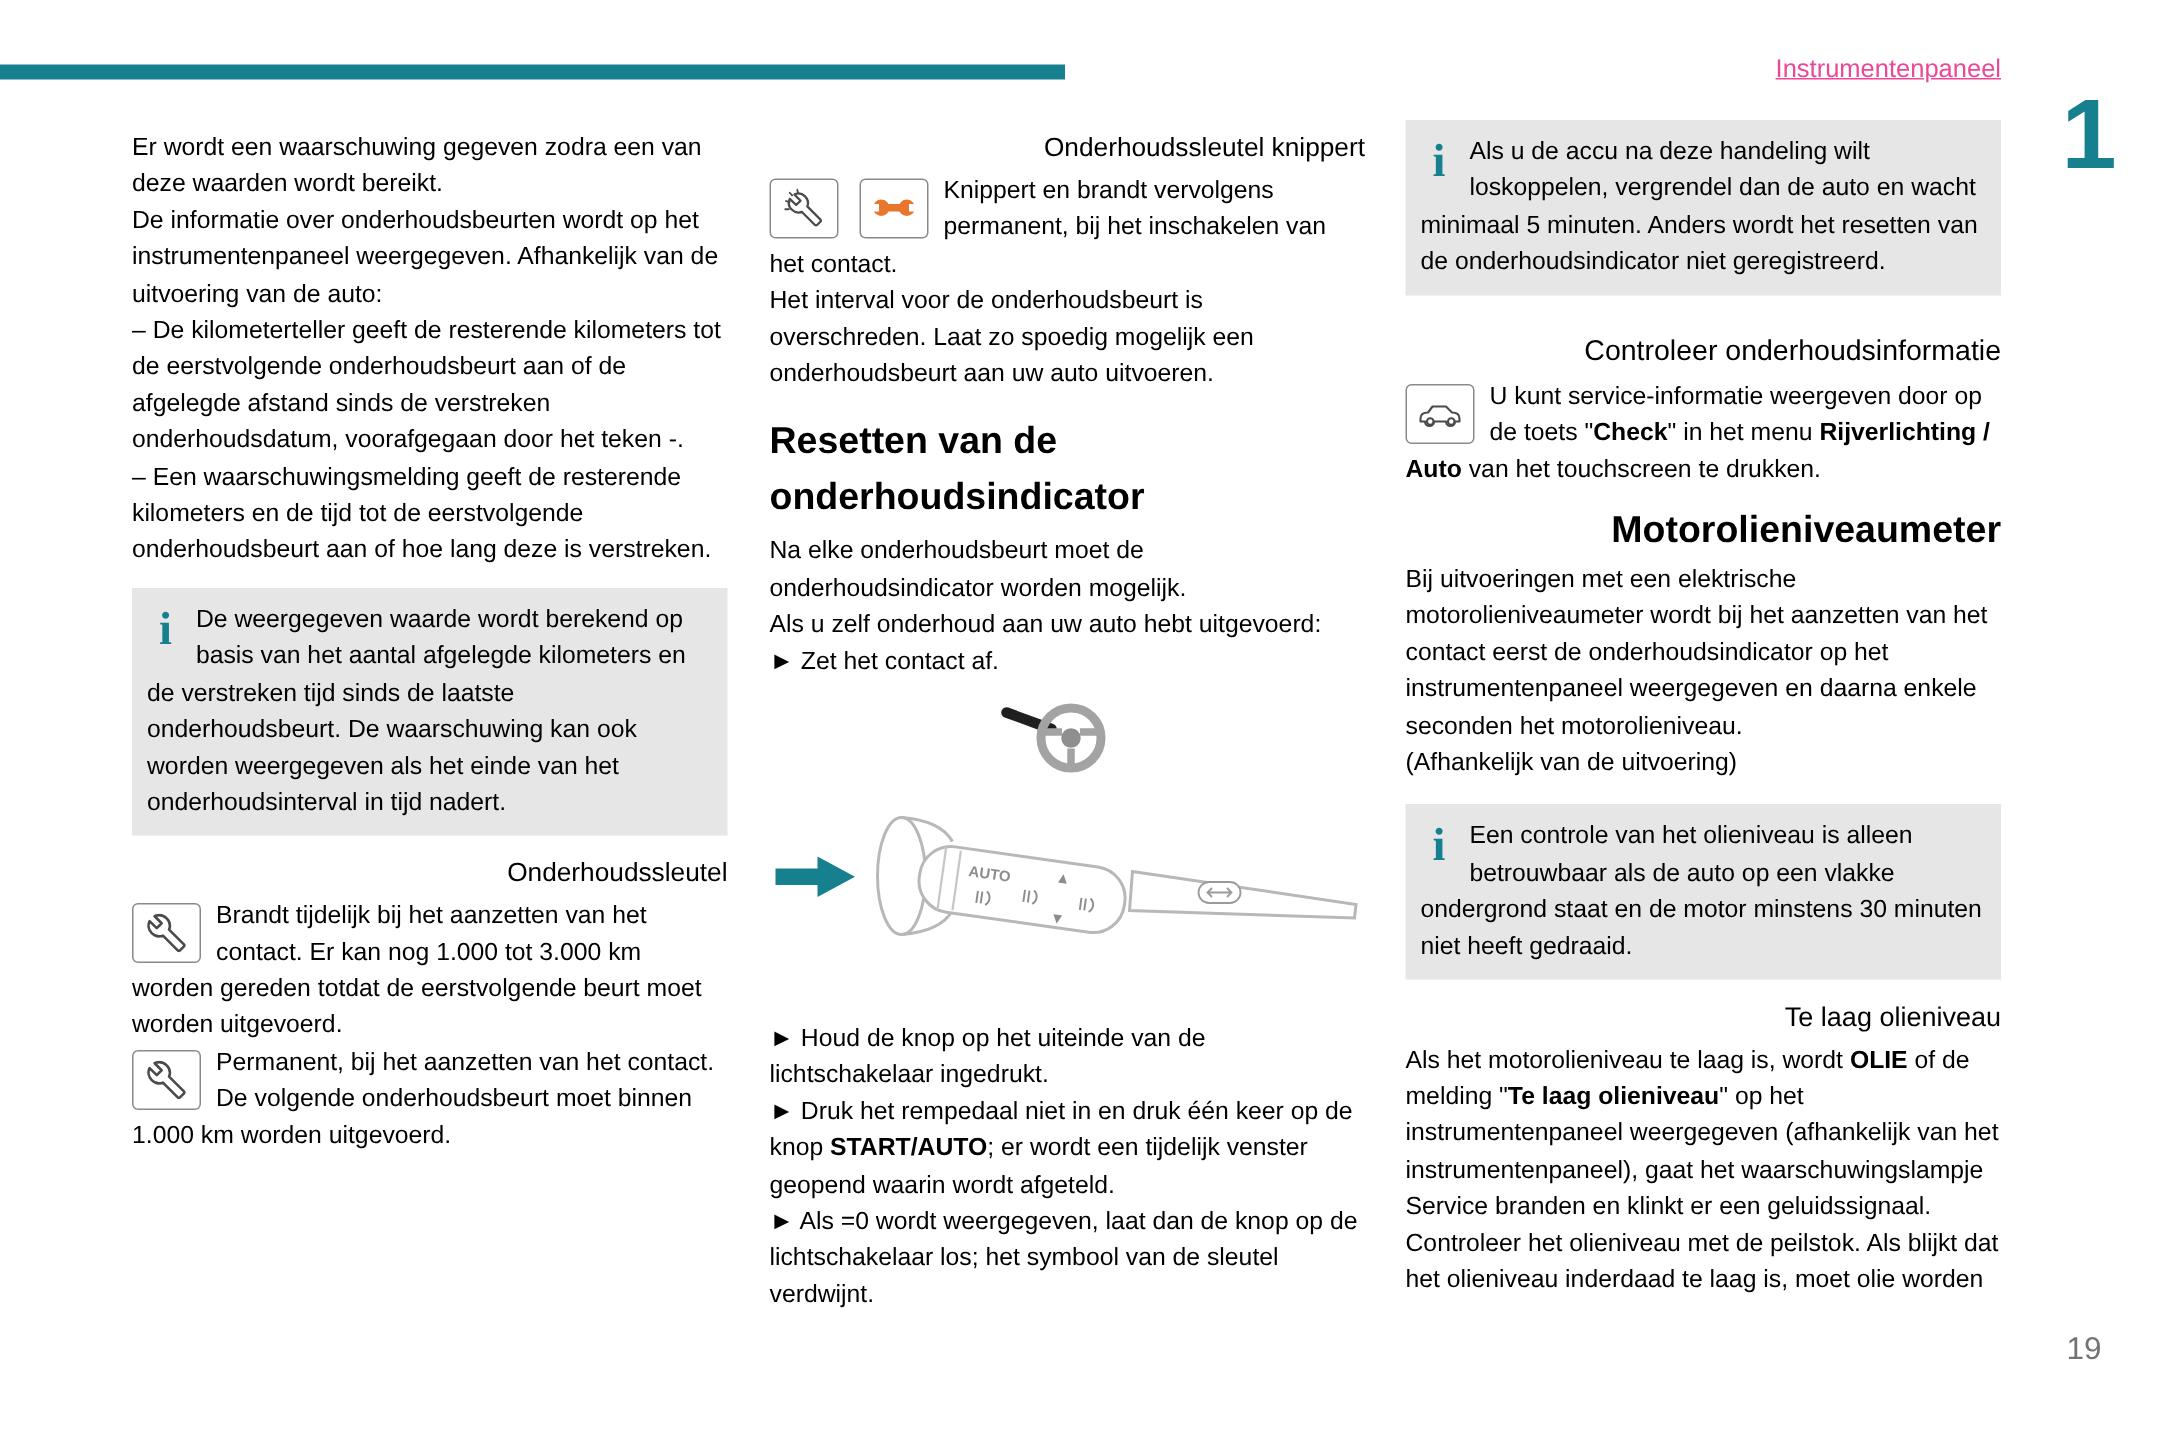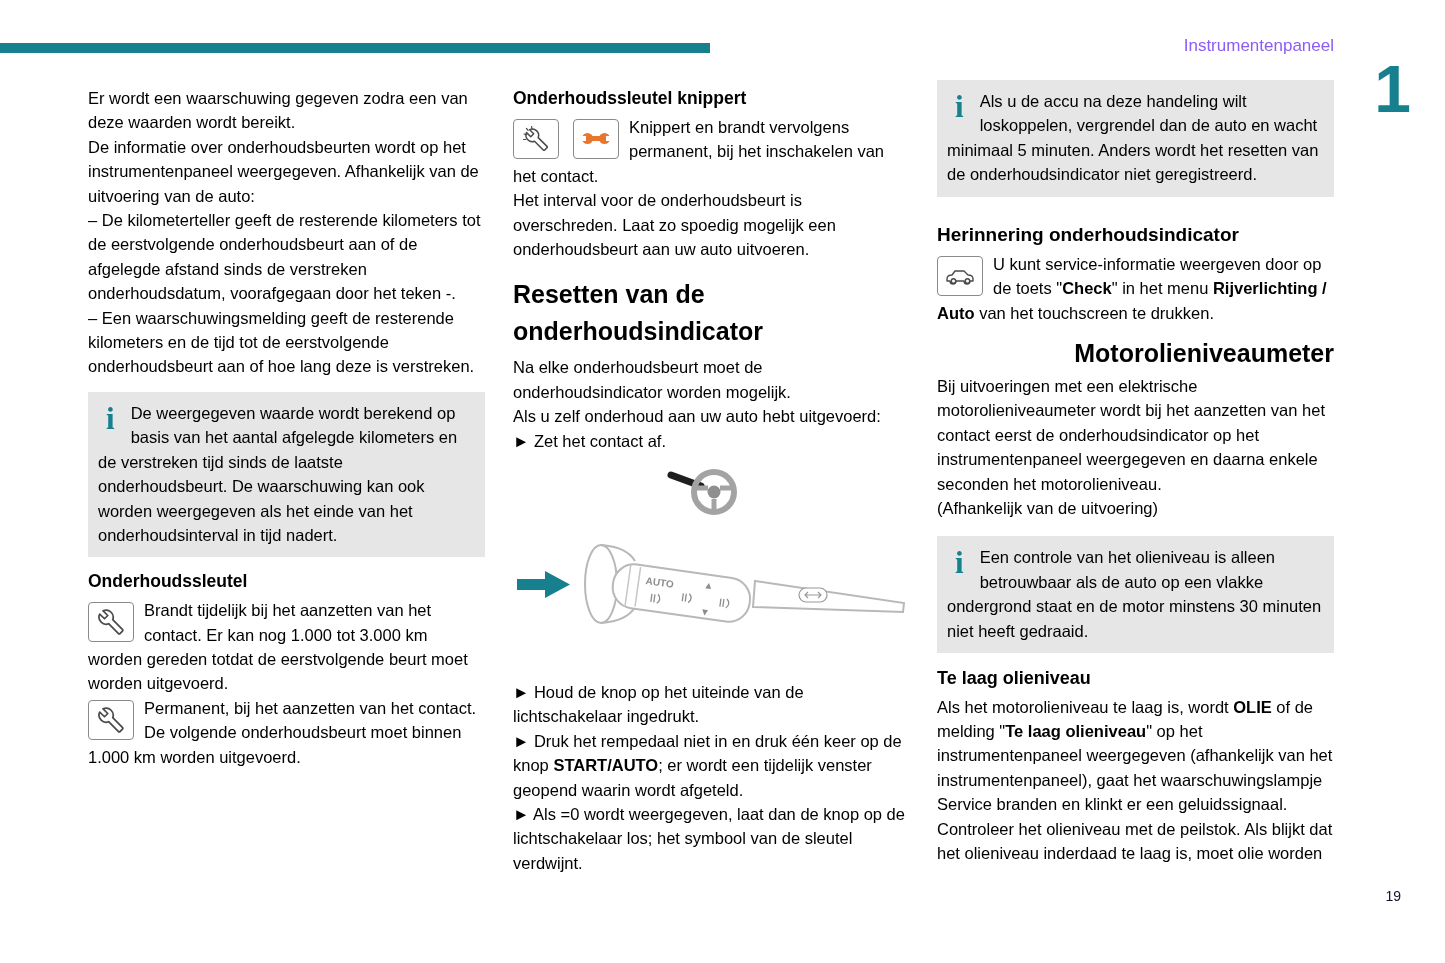--- a/index.html
+++ b/index.html
@@ -2,31 +2,31 @@
 <html><head>
 <meta charset="utf-8">
 <style>
   * { margin:0; padding:0; box-sizing:border-box; }
   html,body { background:#fff; }
   .page {
     position:relative; width:1445px; height:963px; background:#fff;
     font-family:"Liberation Sans", sans-serif; color:#000; overflow:hidden;
   }
   .topbar { position:absolute; left:0; top:43px; width:710px; height:10px; background:#17808f; }
-  .running-header { position:absolute; top:36px; right:111px; font-size:17px; color:#8b5cf6; }
+  .running-header { position:absolute; top:36px; right:111px; font-size:17px; color:#ec4899;text-decoration:underline; }
   .chapter-num { position:absolute; top:56px; right:34px; font-size:66px; font-weight:bold; color:#17808f; line-height:1; }
-  .page-num { position:absolute; top:888px; right:44px; font-size:14px; color:#0f172a; }
+  .page-num { position:absolute; top:888px; right:44px; font-size:21px; color:#737373; }
 
   .col { position:absolute; width:397px; font-size:16.5px; line-height:1.48; }
   .col1 { left:88px; top:86px; }
   .col2 { left:513px; top:86px; }
   .col3 { left:937px; top:80px; }
 
   p { margin:0; }
-  .h-section { font-size:17.5px; font-weight:bold; margin:10px 0 3px; }
+  .h-section { font-size:17.5px; font-weight:normal; margin:10px 0 3px;text-align:right; }
   .h-major   { font-size:25px; font-weight:bold; margin:15px 0 5px; }
   .h-big     { font-size:25px;   font-weight:bold; margin:10px 0 2px;text-align:right; }
 
   .infobox { background:#e6e6e6; padding:9px 12px 10px 10px; margin:13px 0 12px; }
   .infobox.first { margin-top:0; }
   .info-i {
     float:left; font-family:"Liberation Serif", serif; font-weight:bold;
     font-size:31px; line-height:0.95; color:#17808f; margin:3px 16px 2px 8px;
   }
   .flow::after { content:""; display:block; clear:both; }
@@ -162,21 +162,21 @@
     <p><span>►  Druk het rempedaal niet in en druk één keer op de knop </span><b>START/AUTO</b><span>; er wordt een tijdelijk venster geopend waarin wordt afgeteld.</span></p>
     <p>►  Als =0 wordt weergegeven, laat dan de knop op de lichtschakelaar los; het symbool van de sleutel verdwijnt.</p>
   </div>
 
   <div class="col col3">
     <div class="infobox first flow">
       <span class="info-i">i</span>
       <span>Als u de accu na deze handeling wilt loskoppelen, vergrendel dan de auto en wacht minimaal 5 minuten. Anders wordt het resetten van de onderhoudsindicator niet geregistreerd.</span>
     </div>
 
-    <div class="h-section" style="font-size:19px; margin-top:24px;">Herinnering onderhoudsindicator</div>
+    <div class="h-section" style="font-size:19px; margin-top:24px;">Controleer onderhoudsinformatie</div>
 
     <div class="flow">
       <span class="iconbox">
         <svg width="30" height="20" viewBox="0 0 30 20" aria-hidden="true">
           <path d="M2 13 c0-3 2-4 5-4 l3-4 h9 l4 4 c3 0 5 1 5 4 v2 h-3 a3 3 0 0 1-6 0 h-8 a3 3 0 0 1-6 0 H2 z" fill="none" stroke="#4a4a4a" stroke-width="1.4" stroke-linejoin="round"></path>
           <circle cx="8.5" cy="15" r="2.2" fill="none" stroke="#4a4a4a" stroke-width="1.4"></circle>
           <circle cx="22.5" cy="15" r="2.2" fill="none" stroke="#4a4a4a" stroke-width="1.4"></circle>
         </svg>
       </span>
       <span><span>U kunt service-informatie weergeven door op de toets "</span><b>Check</b><span>" in het menu </span><b>Rijverlichting / Auto</b><span> van het touchscreen te drukken.</span></span>

